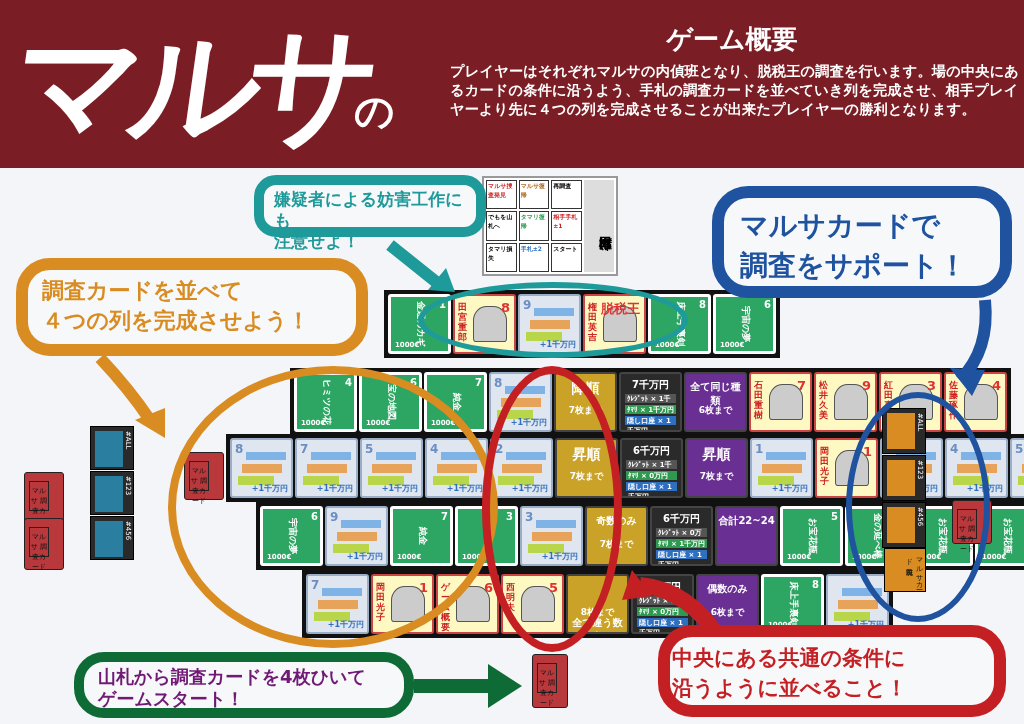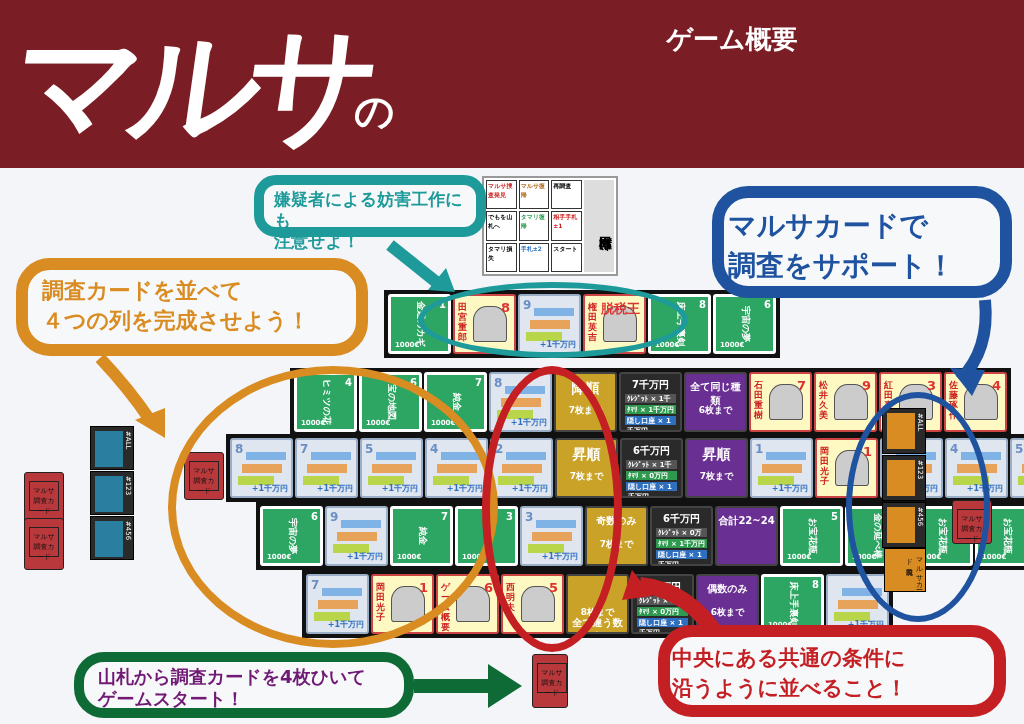--- a/index.html
+++ b/index.html
@@ -13,21 +13,21 @@
   .logo-no { position: absolute; left: 340px; top: 78px; font-size: 40px; font-weight: bold; color: #fff; }
   .logo-sub { position: absolute; left: 268px; top: 112px; font-size: 44px; font-weight: bold; color: #fff; letter-spacing: 1px; white-space: nowrap; }
   .overview-title { position: absolute; left: 440px; top: 22px; width: 584px; text-align: center; font-size: 26px; font-weight: bold; color: #fff; }
   .overview-text { position: absolute; left: 450px; top: 62px; width: 570px; font-size: 14.2px; line-height: 19px; font-weight: bold; color: #fff; letter-spacing: 0.2px; }
 
   
   .bubble { position: absolute; border-radius: 32px; background: #f7f8fa; font-weight: bold; }
   .bubble-text { white-space: pre-line; }
   .b-teal { left: 254px; top: 175px; width: 232px; height: 62px; border: 10px solid #1e9a9a; color: #1e9a9a; font-size: 17px; line-height: 21px; padding: 4px 10px; border-radius: 22px; }
   .b-orange { left: 16px; top: 258px; width: 352px; height: 98px; border: 12px solid #d98c21; color: #d98c21; font-size: 22px; line-height: 30px; padding: 6px 14px; border-radius: 34px; }
-  .b-blue { left: 712px; top: 186px; width: 300px; height: 112px; border: 12px solid #1f53a0; color: #1f53a0; font-size: 28px; line-height: 40px; padding: 8px 4px; border-radius: 36px; }
+  .b-blue { left: 712px; top: 186px; width: 300px; height: 112px; border: 12px solid #1f53a0; color: #1f53a0; font-size: 28px; line-height: 40px; padding: 8px 16px; border-radius: 36px; }
   .b-green { left: 74px; top: 652px; width: 340px; height: 66px; border: 10px solid #0f6b35; color: #701a75; font-size: 18px; line-height: 22px; padding: 4px 14px; border-radius: 30px; }
   .b-red { left: 658px; top: 625px; width: 348px; height: 92px; border: 12px solid #c42024; color: #c42024; font-size: 21px; line-height: 30px; padding: 6px 2px; border-radius: 34px; }
 
   
   .row { position: absolute; display: flex; gap: 2px; background: #111; padding: 4px; }
   .card { width: 63px; height: 60px; border-radius: 3px; position: relative; overflow: hidden; font-size: 9px; font-weight: bold; }
   .c-money { background: #2ea663; border: 3px solid #fff; color: #fff; }
   .c-money .m-num { position: absolute; right: 2px; top: 2px; font-size: 10px; }
   .c-money .m-lbl { position: absolute; left: 50%; top: 50%; transform: translate(-50%,-50%) rotate(90deg); font-size: 9px; white-space: nowrap; }
   .c-money .m-val { position: absolute; left: 4px; bottom: 2px; font-size: 7px; }
@@ -45,40 +45,41 @@
   .c-cond-purple { background: #6a2f93; color: #fff; border: 2px solid #444; }
   .c-cond-dark { background: #2a2a2a; color: #fff; border: 2px solid #444; }
   .cond-title { position: absolute; left: 0; top: 6px; width: 100%; text-align: center; font-size: 14px; }
   .cond-sub { position: absolute; left: 0; top: 30px; width: 100%; text-align: center; font-size: 9px; }
   .dk-line { position: absolute; left: 4px; right: 4px; height: 9px; font-size: 7px; padding-left: 2px; }
   .dk-a { top: 20px; background: #555; }
   .dk-b { top: 31px; background: #2e9a4f; }
   .dk-c { top: 42px; background: #2f6fc0; }
 
   .deck { position: absolute; width: 40px; height: 52px; background: #b9383b; border: 1px solid #222; border-radius: 3px; }
-  .deck-label { position: absolute; left: 4px; top: 8px; width: 30px; height: 30px; border: 1px solid #222; font-size: 7px; color: #111; text-align: center; line-height: 10px; padding-top: 4px; }
+  .deck-label { position: absolute; left: 4px; top: 8px; width: 20px; height: 30px; border: 1px solid #222; font-size: 7px; color: #111; text-align: center; line-height: 10px; padding-top: 4px; }
   .agent { position: absolute; width: 44px; height: 44px; background: #2a2a2a; border: 1px solid #000; }
   .agent-photo { position: absolute; left: 4px; top: 4px; width: 28px; height: 36px; }
   .agent-num { position: absolute; right: 1px; top: 4px; color: #fff; font-size: 7px; writing-mode: vertical-rl; }
 
   .ring { position: absolute; border-radius: 50%; pointer-events: none; }
   .mini-board { position: absolute; left: 482px; top: 176px; width: 136px; height: 100px; background: #fff; border: 2px solid #999; display: grid; grid-template-columns: 1fr 1fr 1fr 30px; gap: 2px; padding: 2px; font-size: 6px; font-weight: bold; }
   .mb-cell { border: 1px solid #333; padding: 1px; }
   .mb-side { grid-row: 1 / span 3; grid-column: 4; background: #ddd; font-size: 13px; writing-mode: vertical-rl; text-align: center; }
   .arrow { position: absolute; }
 </style>
 </head>
 <body>
 
 <div class="header">
   <div class="logo">
     <div class="logo-big">マルサ</div>
     <div class="logo-no">の</div>
   </div>
   <div class="overview-title">ゲーム概要</div>
+  <div class="overview-text">プレイヤーはそれぞれマルサの内偵班となり、脱税王の調査を行います。場の中央にあるカードの条件に沿うよう、手札の調査カードを並べていき列を完成させ、相手プレイヤーより先に４つの列を完成させることが出来たプレイヤーの勝利となります。</div>
 </div>
 
 <div class="mini-board">
   <div class="mb-cell" style="color:#c22">マルサ捜査発見</div>
   <div class="mb-cell" style="color:#b06a1a">マルサ復帰</div>
   <div class="mb-cell">再調査</div>
   <div class="mb-side">権田邸</div>
   <div class="mb-cell">でもを山札へ</div>
   <div class="mb-cell" style="color:#2e9a4f">タマリ復帰</div>
   <div class="mb-cell" style="color:#c22">相手手札±1</div>

